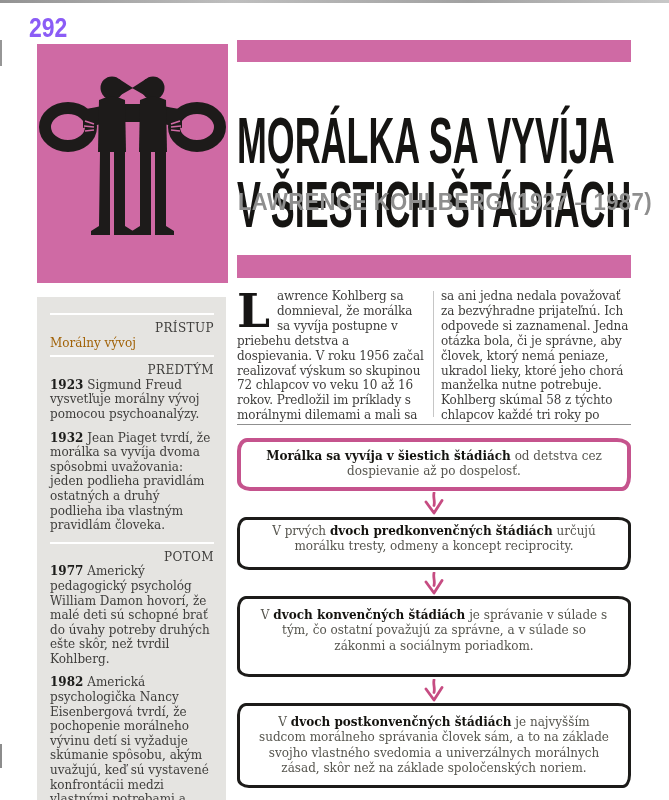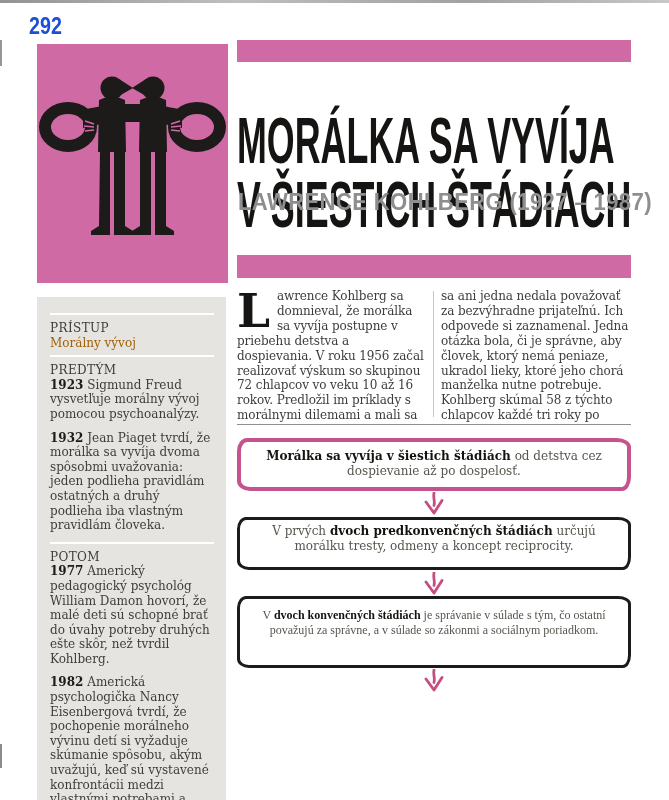--- a/index.html
+++ b/index.html
@@ -6,33 +6,33 @@
   .page{position:relative;width:669px;height:800px;background:#fff;overflow:hidden;
         font-family:"DejaVu Serif", serif;color:#3e3d3b;}
   
   .edge-top{position:absolute;top:0;left:0;right:0;height:3px;
             background:linear-gradient(90deg,#3a3a3a,#8a8a8a 35%,#555 70%,#9a9a9a);opacity:.55;}
   .edge-left-a{position:absolute;left:0;top:40px;width:2px;height:26px;background:#2e2e2e;opacity:.5;}
   .edge-left-b{position:absolute;left:0;top:744px;width:2px;height:24px;background:#2e2e2e;opacity:.55;}
 
   .condensed{display:inline-block;transform:scaleX(.56);transform-origin:left top;white-space:nowrap;}
   .page-num{position:absolute;left:29px;top:12px;font-family:"Liberation Sans",sans-serif;
-            font-weight:700;font-size:24px;color:#1d4ed8;}
+            font-weight:700;font-size:28px;color:#8b5cf6;}
   .page-num .condensed{transform:scaleX(.82);}
 
   
   .art-box{position:absolute;left:37px;top:44px;width:191px;height:239px;}
   .art-box svg{display:block;}
 
   
   .context-box{position:absolute;left:37px;top:297px;width:189px;background:#e5e4e1;
                box-sizing:border-box;padding:11px 12px 13px 13px;font-size:12px;line-height:14.6px;}
   .context-box h3{margin:0 0 5px 0;font-size:15.5px;letter-spacing:1px;color:#131313;}
   .context-box .rule{border:none;height:2px;background:#ffffff;margin:5px 0 6px 0;}
-  .context-box .label{letter-spacing:.4px;}
+  .context-box .label{letter-spacing:.4px;text-align:right;}
   .context-box .bold-val{font-weight:400;color:#a16207;}
   .context-box p{margin:0 0 9px 0;}
   .context-box p:last-child{margin-bottom:0;}
   .context-box b{color:#1c1c1a;text-align:right;}
 
   
   .content{position:absolute;left:237px;top:0;width:394px;height:800px;}
   .bar{position:absolute;left:0;right:0;background:#cf6aa4;}
   .bar1{top:40px;height:22px;}
   .bar2{top:255px;height:23px;}
@@ -52,21 +52,21 @@
   .content-rule{position:absolute;left:0;right:0;top:424px;border:none;border-top:1.5px solid #8f8f8f;margin:0;}
 
   
   .flow{position:absolute;left:0;right:0;top:438px;display:flex;flex-direction:column;align-items:center;}
   .fbox{box-sizing:border-box;width:394px;background:#fff;text-align:center;
         font-size:12px;line-height:15.3px;color:#56554e;padding:7px 16px;}
   .fbox .b{font-weight:700;color:#14130f;}
   .fbox-pink{border:4px solid #c5538d;border-radius:10px 14px 9px 13px / 13px 9px 14px 10px;}
   .fbox-dark{border:3.5px solid #1c1b19;border-radius:9px 13px 8px 12px / 12px 8px 13px 9px;}
   .fbox-2{padding-top:4px;padding-bottom:13px;}
-  .fbox-3{padding-top:9px;padding-bottom:26px;font-family:Liberation Serif, serif;}
+  .fbox-3{padding-top:9px;padding-bottom:20px;}
   .fbox-4{padding-top:9px;padding-bottom:9px;}
   .arrow{height:24px;margin:1px 0;display:flex;align-items:center;justify-content:center;}
 </style>
 </head>
 <body>
 
 <div class="page">
   <div class="edge-top"></div>
   <div class="edge-left-a"></div>
   <div class="edge-left-b"></div>
@@ -146,15 +146,16 @@
         <svg width="26" height="23" viewBox="0 0 26 23">
             <path d="M13 1 C 12 5.5, 14.2 9, 13 13.5 M5 10 L13 21 L21 8.5" fill="none" stroke="#c64c82" stroke-width="2.8" stroke-linecap="round" stroke-linejoin="round"></path>
           </svg>
       </div>
       <div class="fbox fbox-dark fbox-3"><span class="g">V </span><span class="b">dvoch konvenčných štádiách</span><span class="g"> je správanie v súlade s tým, čo ostatní považujú za správne, a v súlade so zákonmi a sociálnym poriadkom.</span></div>
       <div class="arrow">
         <svg width="26" height="23" viewBox="0 0 26 23">
             <path d="M13 1 C 12 5.5, 14.2 9, 13 13.5 M5 10 L13 21 L21 8.5" fill="none" stroke="#c64c82" stroke-width="2.8" stroke-linecap="round" stroke-linejoin="round"></path>
           </svg>
       </div>
+      <div class="fbox fbox-dark fbox-4"><span class="g">V </span><span class="b">dvoch postkonvenčných štádiách</span><span class="g"> je najvyšším sudcom morálneho správania človek sám, a to na základe svojho vlastného svedomia a univerzálnych morálnych zásad, skôr než na základe spoločenských noriem.</span></div>
     </div>
   </main>
 </div>
 
 </body></html>

